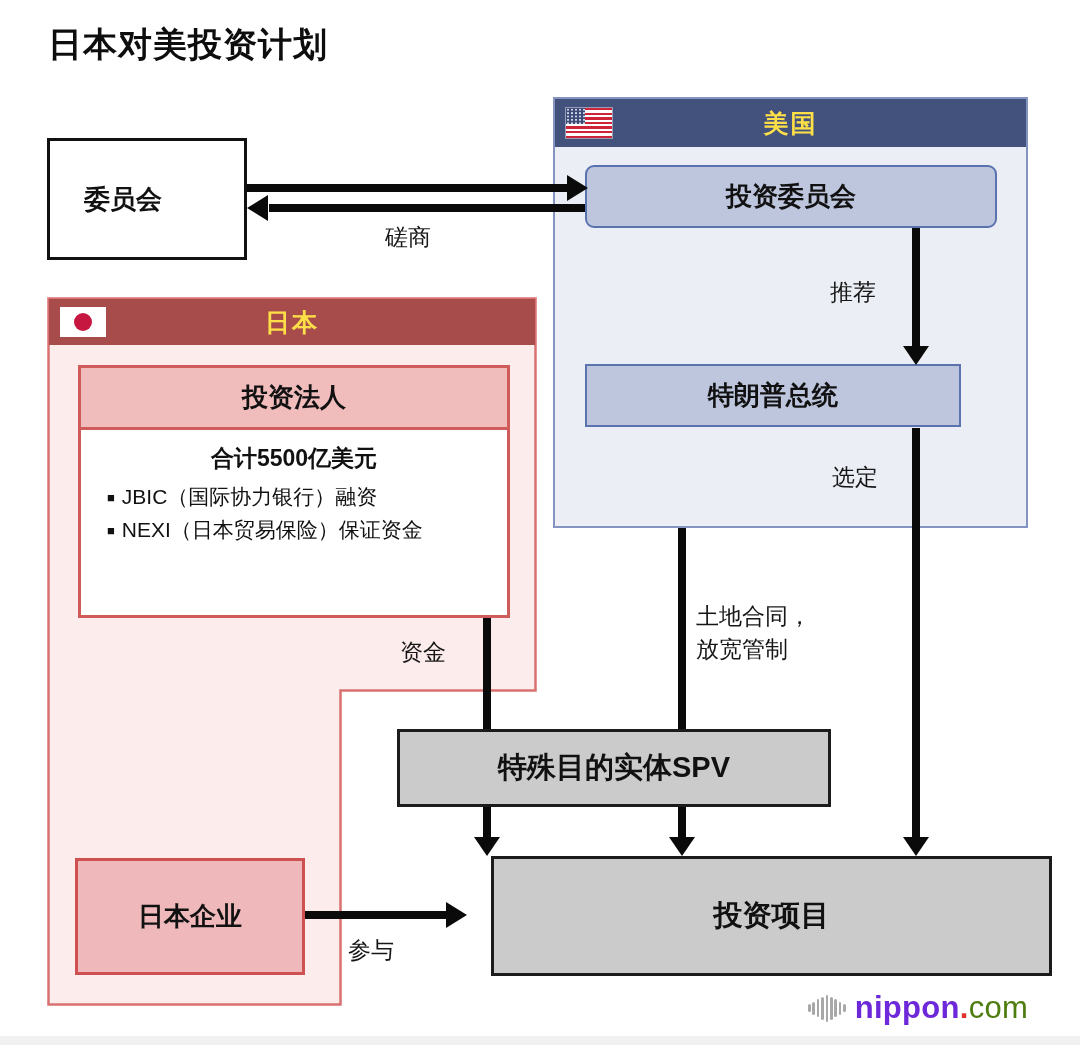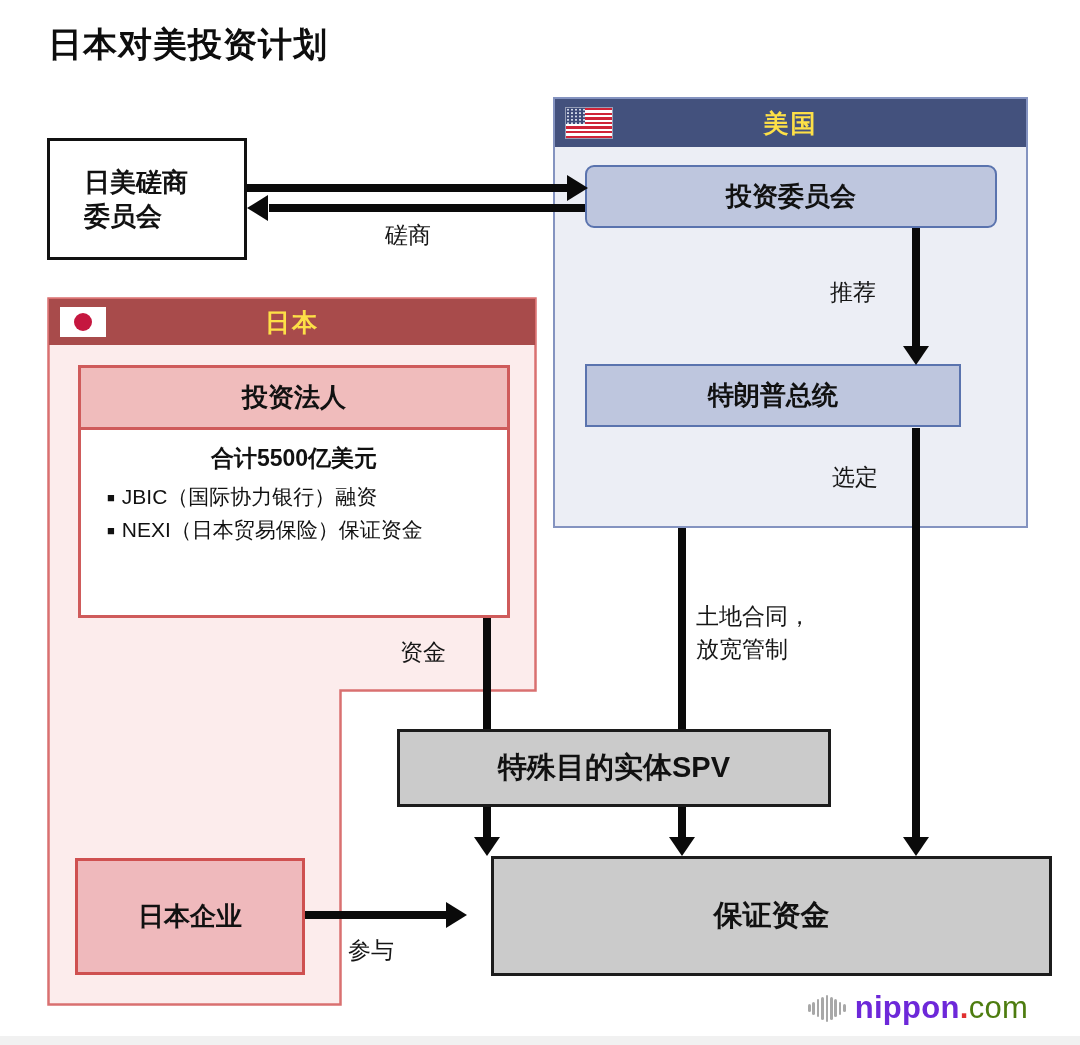--- a/index.html
+++ b/index.html
@@ -136,21 +136,20 @@
         <div class="canton"></div>
       </div>
       <div class="country-title">美国</div>
     </div>
   </div>
 
   <div class="abs node us-node committee">投资委员会</div>
   <div class="abs node us-node president">特朗普总统</div>
 
   <div class="abs consult-box">
-    <div>日美磋商</div>
     <div>委员会</div>
   </div>
 
   <div class="abs hline" style="left:247px;top:184px;width:322px;"></div>
   <div class="abs head-right" style="left:567px;top:175px;"></div>
   <div class="abs hline" style="left:269px;top:204px;width:316px;"></div>
   <div class="abs head-left" style="left:247px;top:195px;"></div>
 
   <div class="abs vline" style="left:912px;top:228px;height:120px;"></div>
   <div class="abs head-down" style="left:903px;top:346px;"></div>
@@ -162,32 +161,32 @@
   <div class="abs vline" style="left:483px;top:618px;height:111px;"></div>
 
   <div class="abs vline" style="left:483px;top:807px;height:31px;"></div>
   <div class="abs head-down" style="left:474px;top:837px;"></div>
   <div class="abs vline" style="left:678px;top:807px;height:31px;"></div>
   <div class="abs head-down" style="left:669px;top:837px;"></div>
 
   <div class="abs hline" style="left:305px;top:911px;width:141px;"></div>
   <div class="abs head-right" style="left:446px;top:902px;"></div>
 
-  <div class="abs flow-label" style="left:385px;top:221px;font-family:Liberation Mono, monospace;">磋商</div>
+  <div class="abs flow-label" style="left:385px;top:221px;">磋商</div>
   <div class="abs flow-label" style="left:830px;top:276px;">推荐</div>
   <div class="abs flow-label" style="left:832px;top:461px;">选定</div>
   <div class="abs flow-label" style="left:696px;top:600px;">
     <div>土地合同，</div>
     <div>放宽管制</div>
   </div>
   <div class="abs flow-label" style="left:400px;top:636px;">资金</div>
   <div class="abs flow-label" style="left:348px;top:934px;">参与</div>
 
   <div class="abs node grey-node spv">特殊目的实体SPV</div>
-  <div class="abs node grey-node project">保证资金</div>
+  <div class="abs node grey-node project">投资项目</div>
   <div class="abs node company">日本企业</div>
 
   <div class="abs logo">
     <div class="soundwave">
       <i style="height:8px"></i>
         <i style="height:13px"></i>
         <i style="height:18px"></i>
         <i style="height:23px"></i>
         <i style="height:27px"></i>
         <i style="height:23px"></i>

